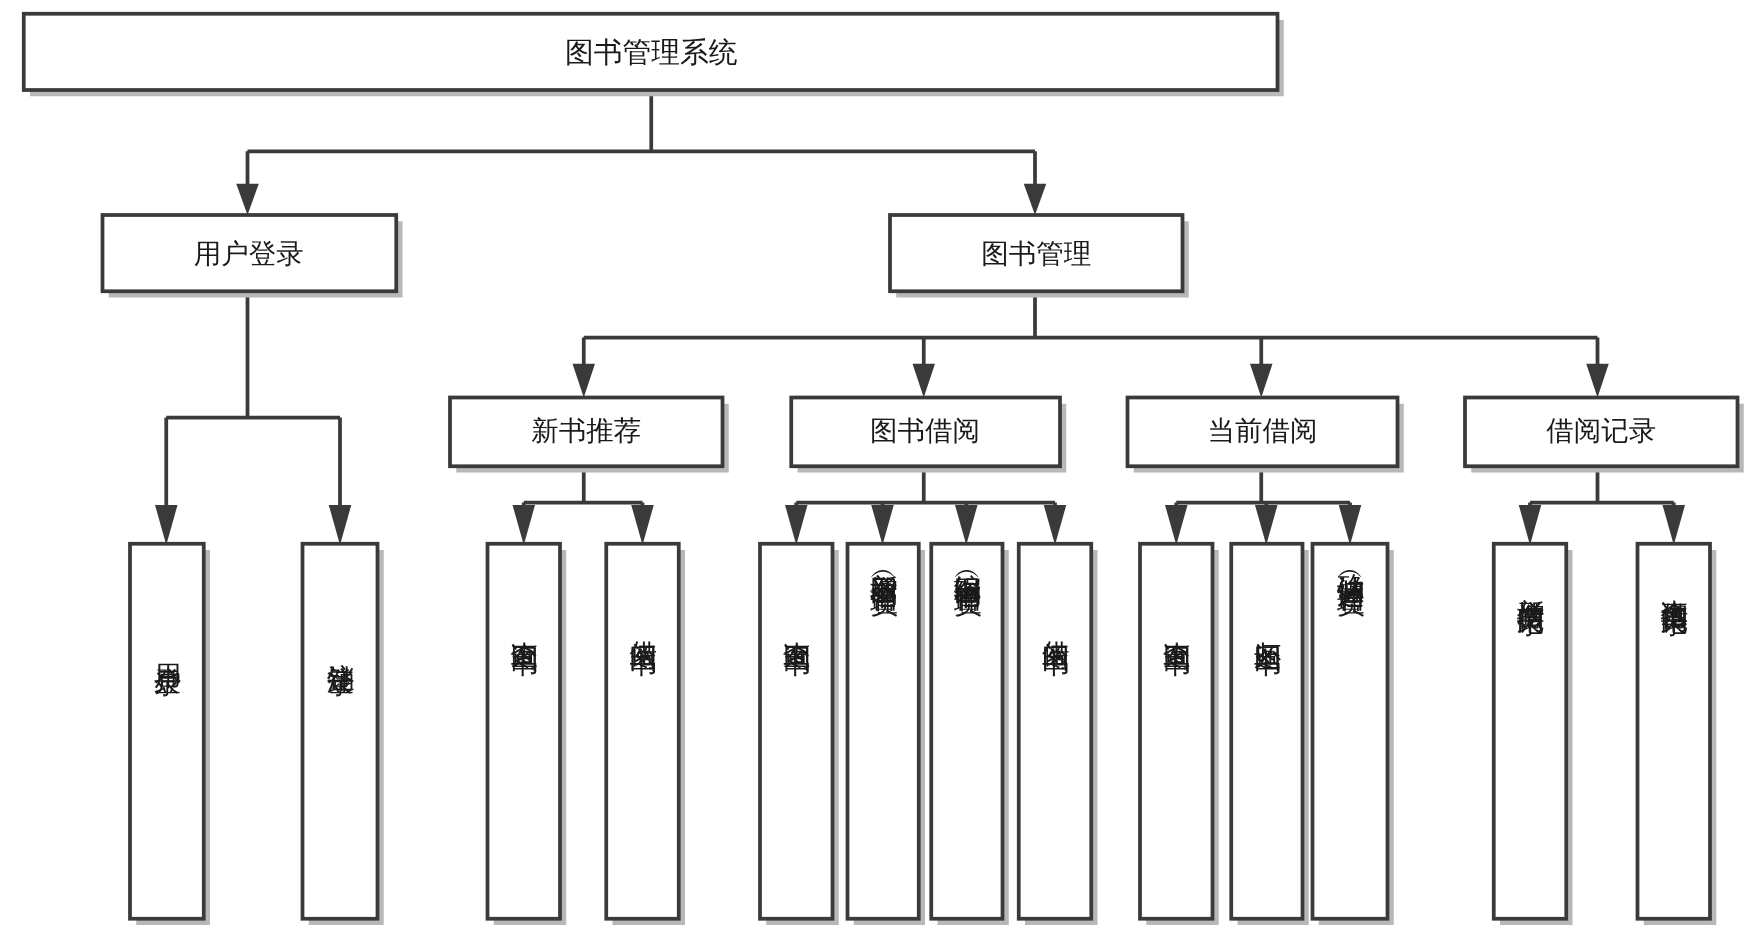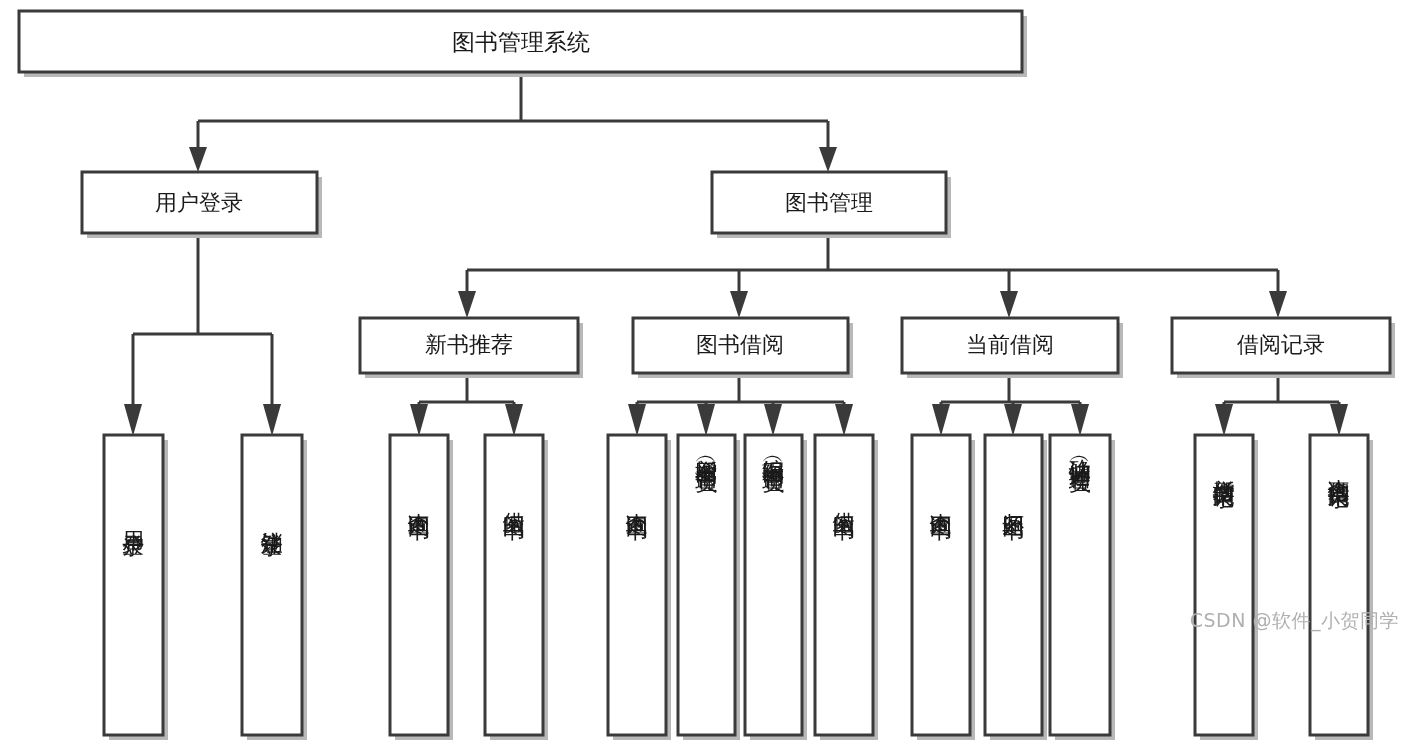--- a/index.html
+++ b/index.html
@@ -283,15 +283,14 @@
   </div>
 
   <div class="vlabel-wrap" style="left:1195px; top:435px; width:58px; height:300px;">
     <span class="vlabel-text" style="margin-top:26px;">新增借阅记录</span>
   </div>
 
   <div class="vlabel-wrap" style="left:1310px; top:435px; width:58px; height:300px;">
     <span class="vlabel-text" style="margin-top:26px;">查询借阅记录</span>
   </div>
 
-  <div class="watermark">CSDN @软件_小贺同学</div>
 
 </div>
 
 </body></html>

